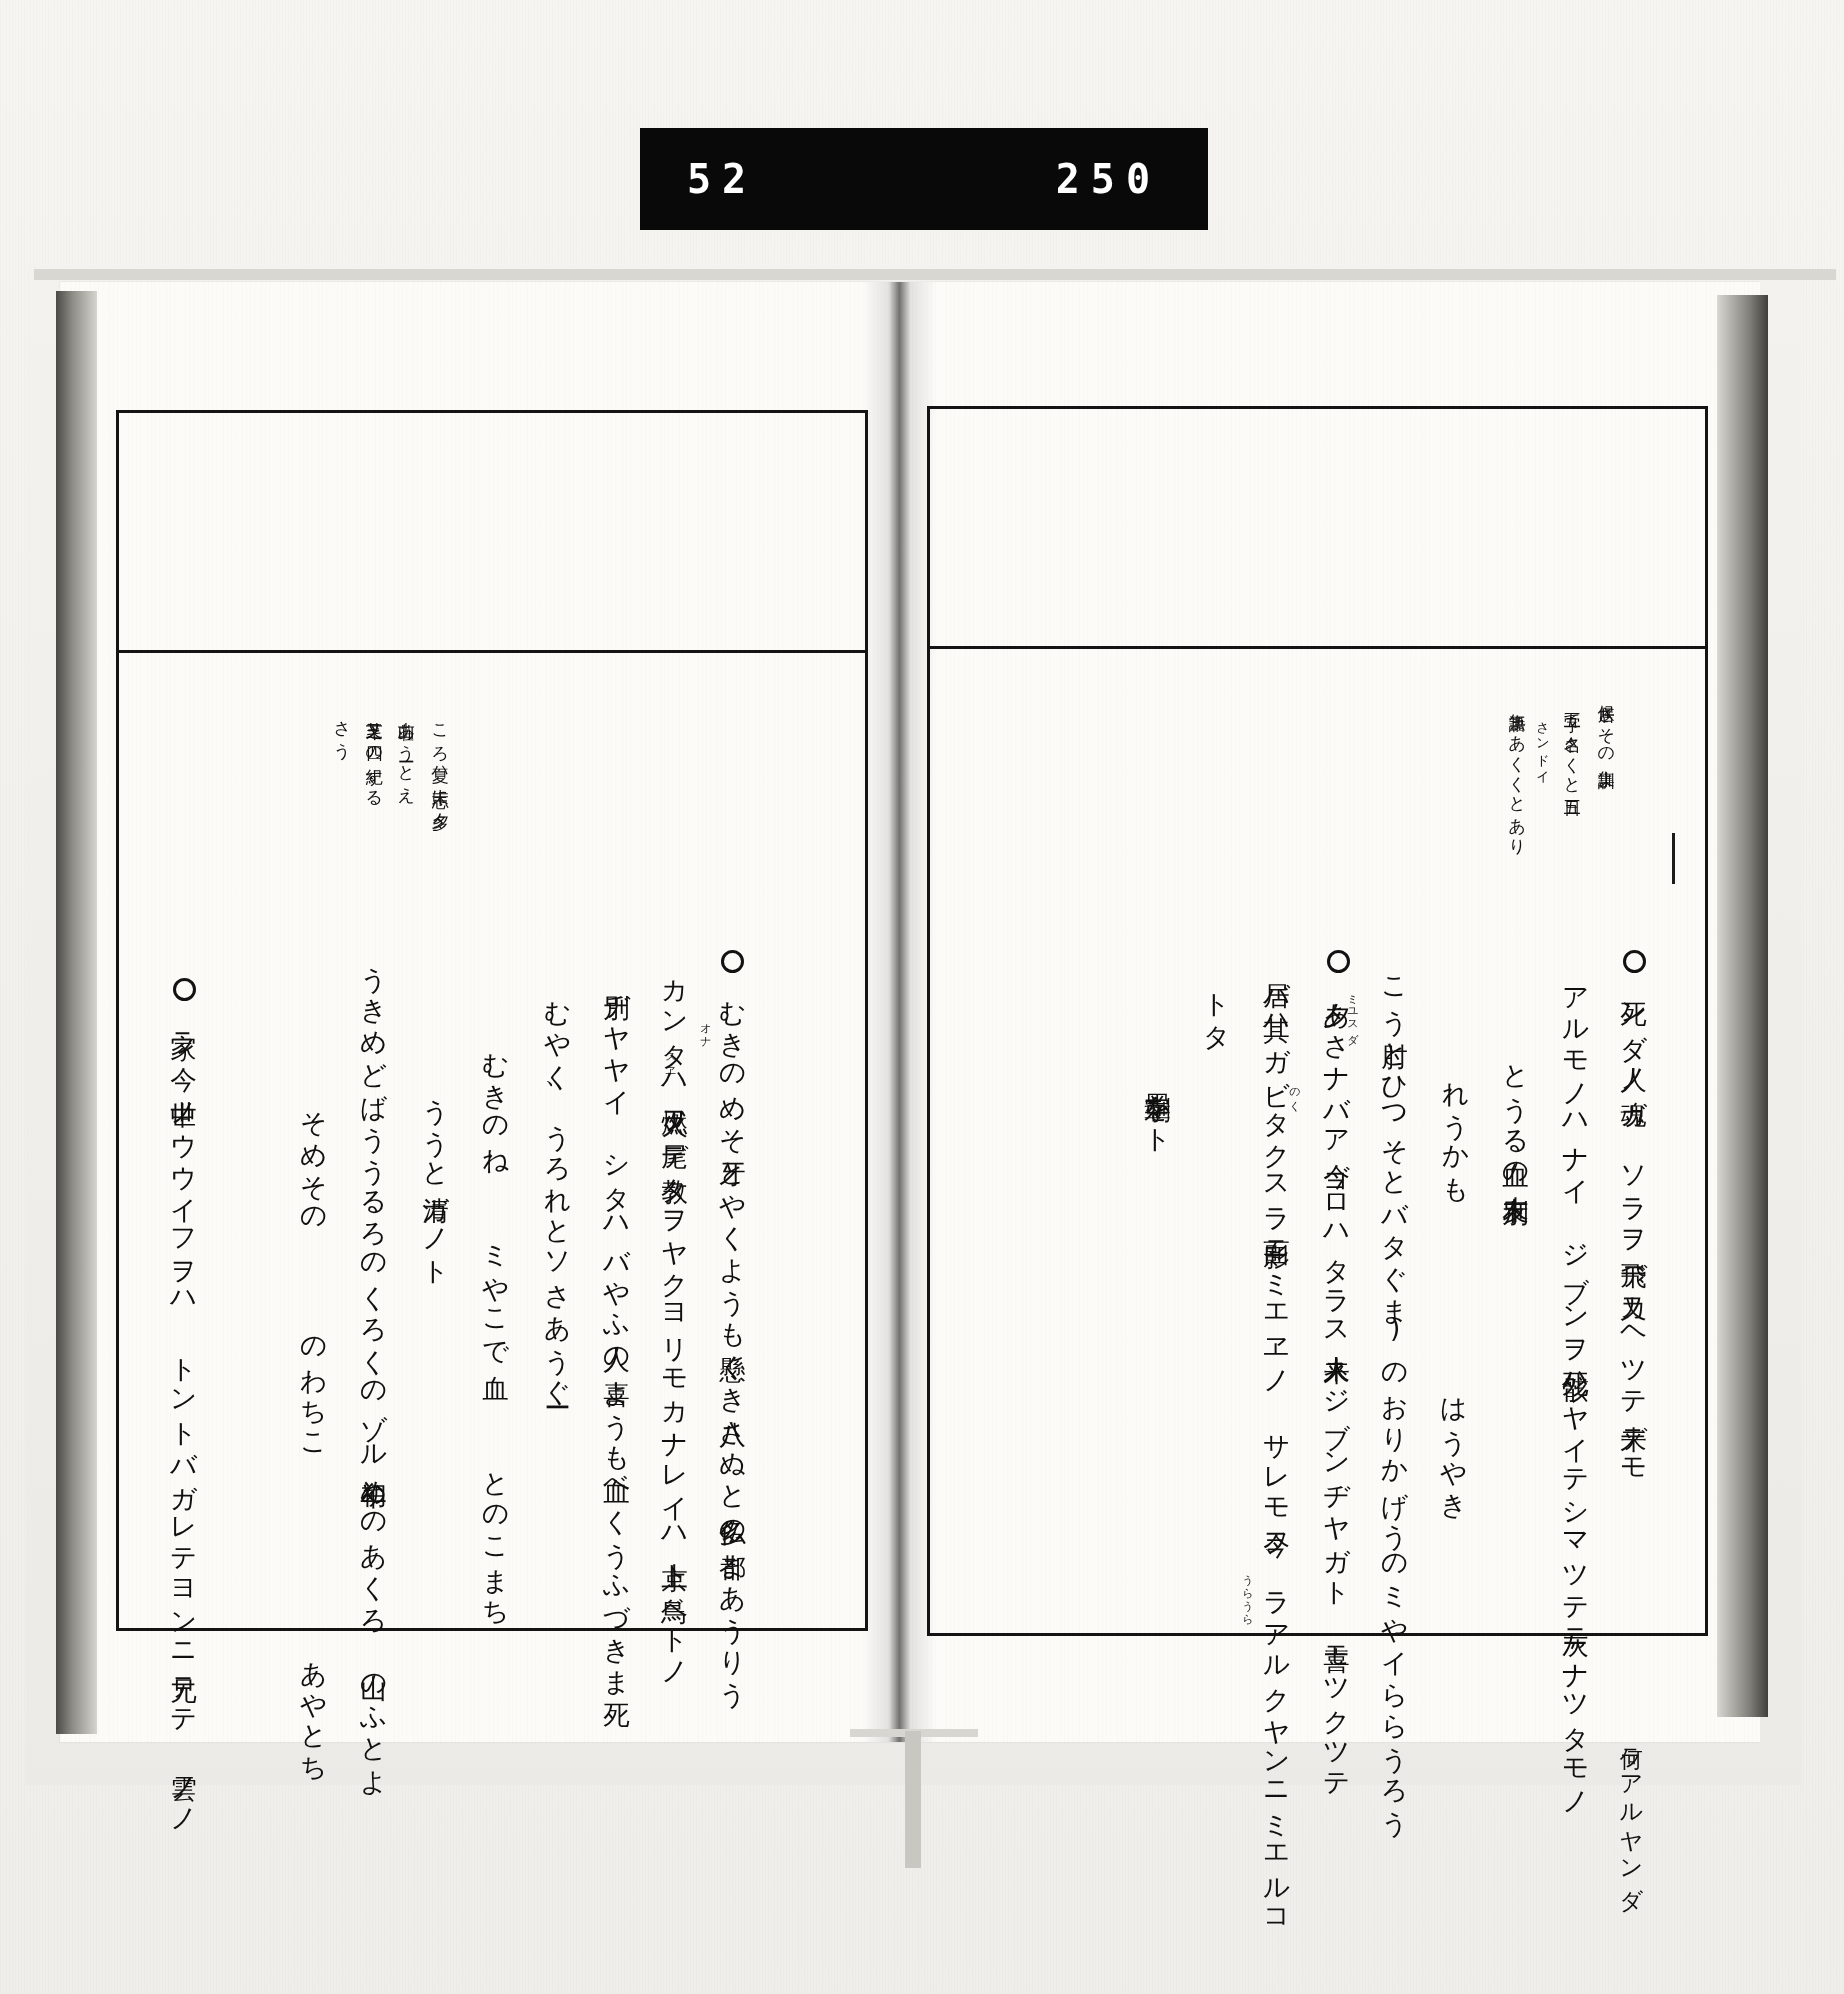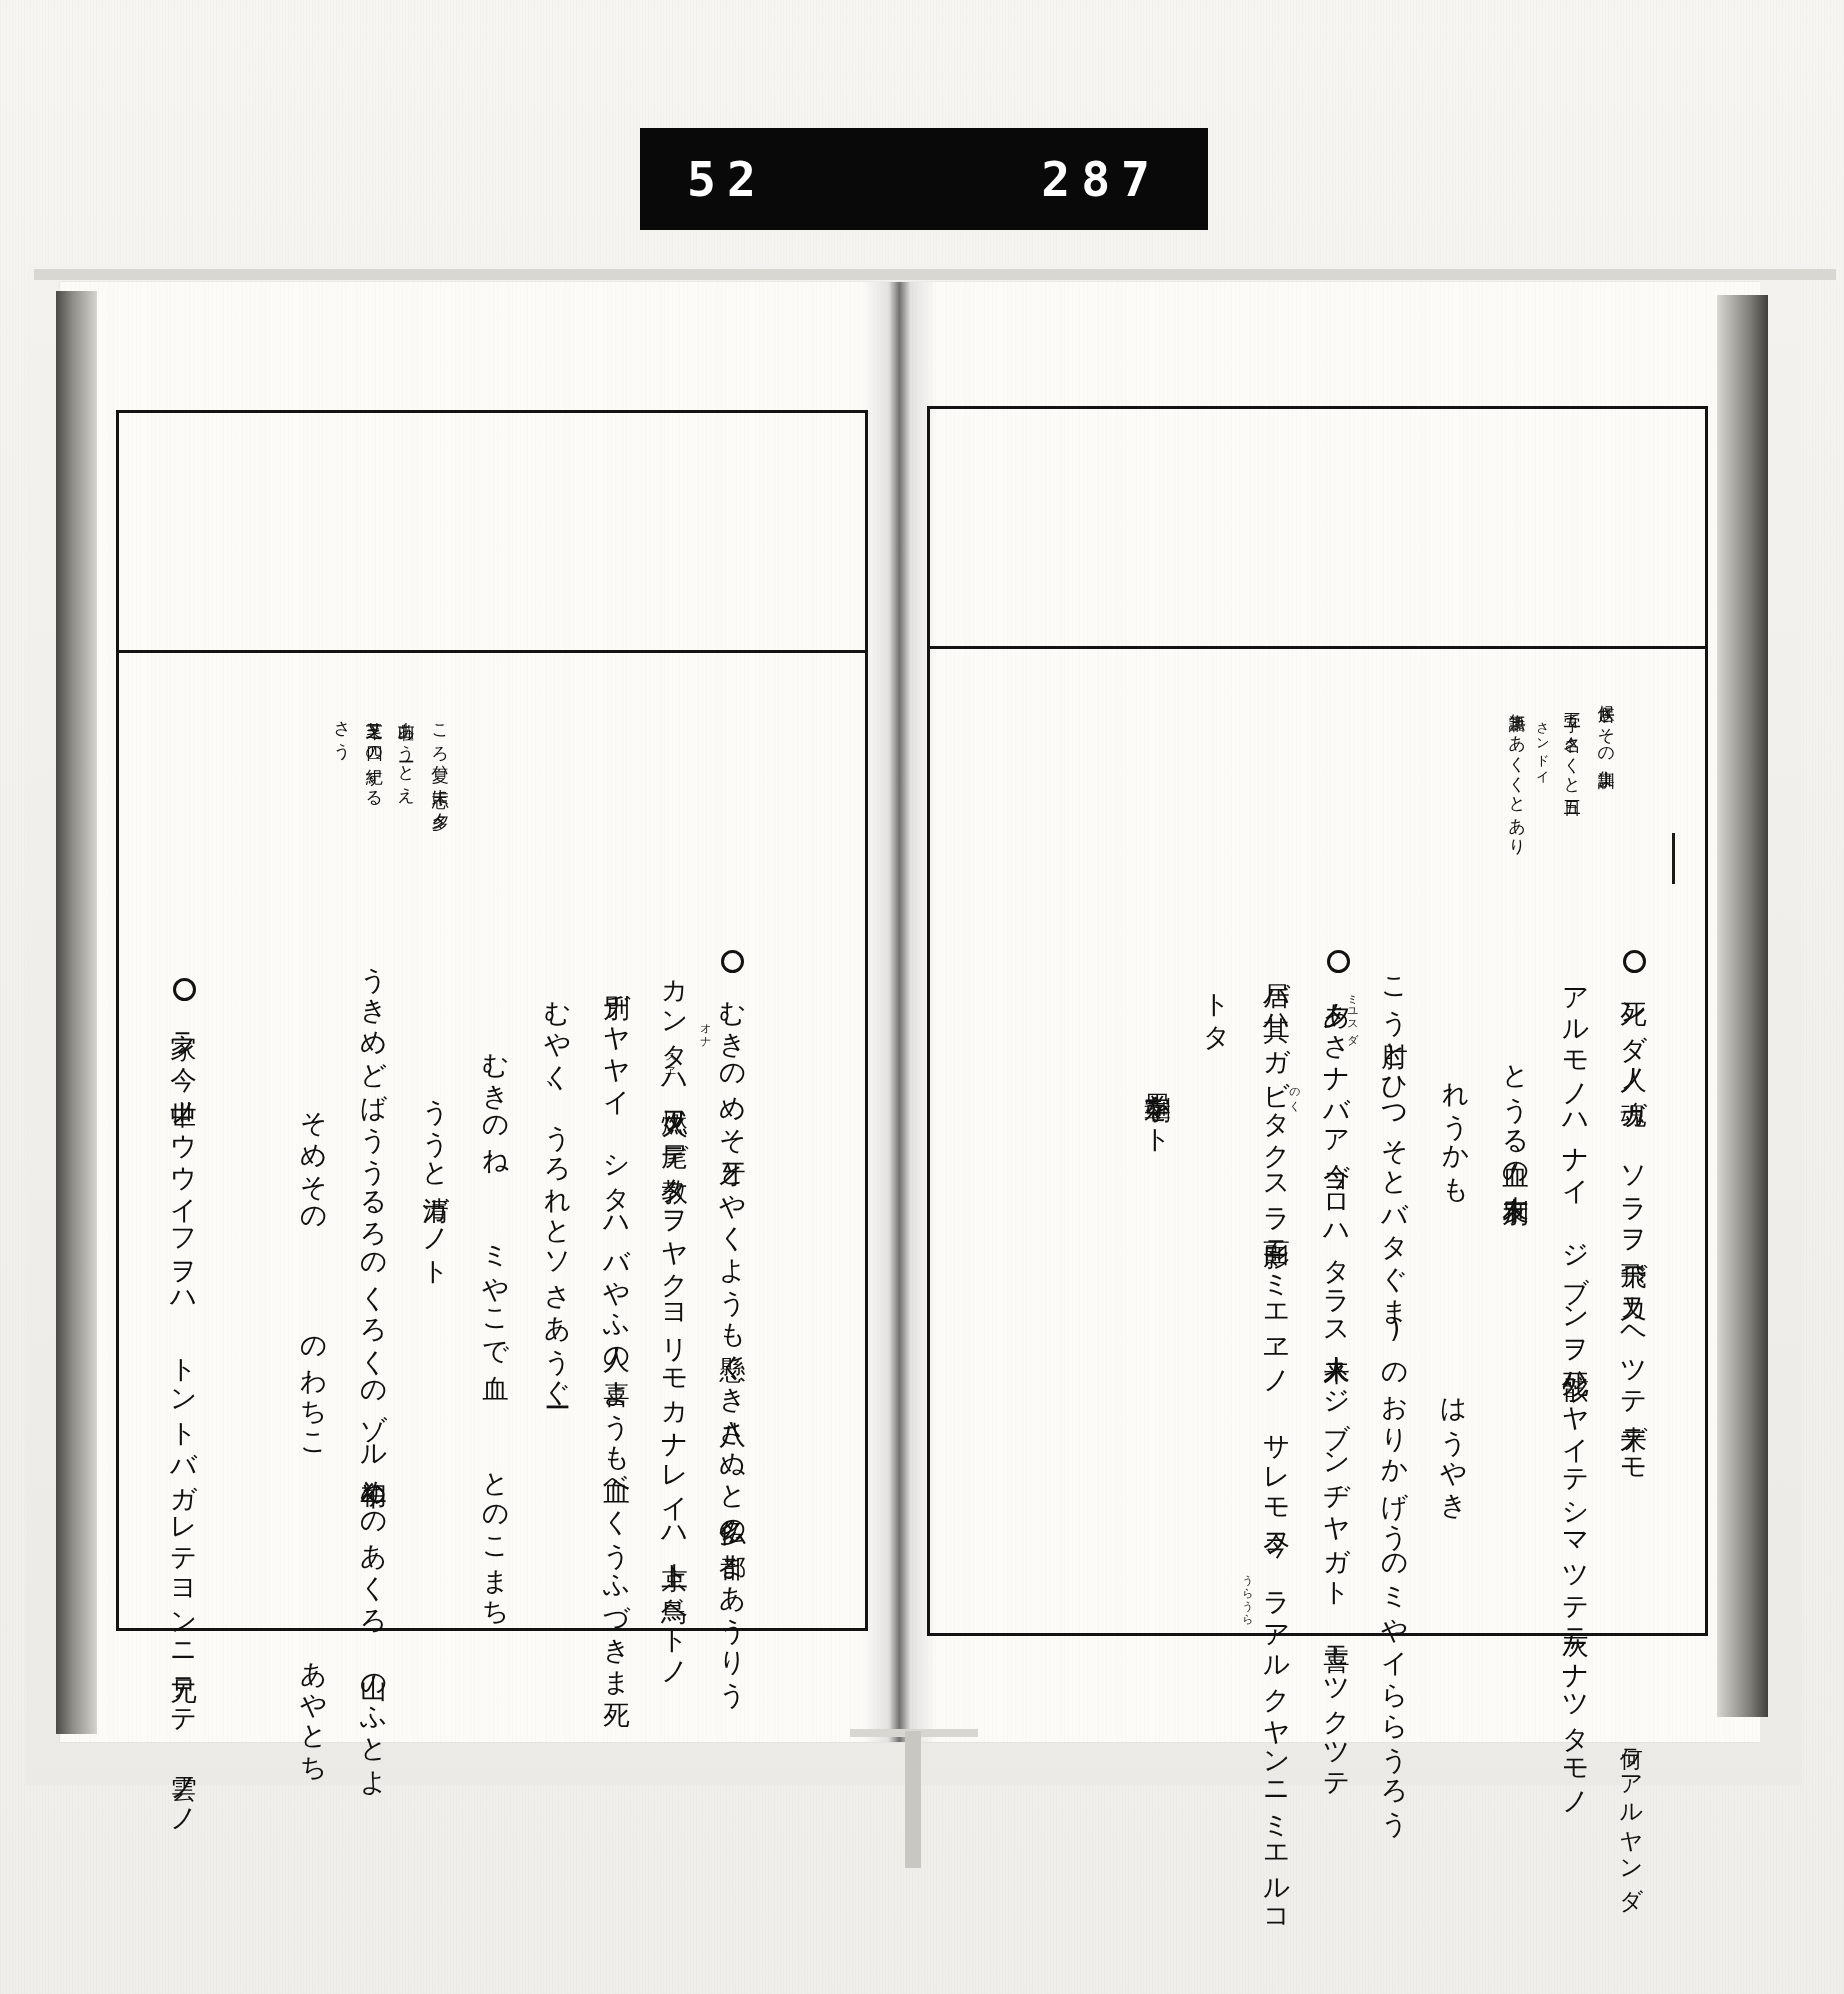--- a/index.html
+++ b/index.html
@@ -40,21 +40,21 @@
     background: #090909;
     display: flex;
     align-items: center;
     justify-content: space-between;
     padding: 0 47px;
     box-sizing: border-box;
   }
   #film-label .num {
     color: #ffffff;
     font-family: "DejaVu Sans Mono", monospace;
-    font-size: 48px;
+    font-size: 40px;
     letter-spacing: 11px;
     font-weight: 700;
     line-height: 1;
   }
 
   
   #book {
     position: absolute;
     left: 26px;
     top: 265px;
@@ -244,21 +244,21 @@
     opacity: 0.5;
   }
 </style>
 </head>
 <body>
 
 <div id="scan-root">
 
   <div id="film-label">
     <span class="num">52</span>
-    <span class="num">287</span>
+    <span class="num">250</span>
   </div>
 
   <div id="book">
     <div id="mount"></div>
 
     <div id="spread">
       <div id="top-tape"></div>
       <div class="page" id="page-left">
 
         <div class="frame" id="frame-left"></div>

